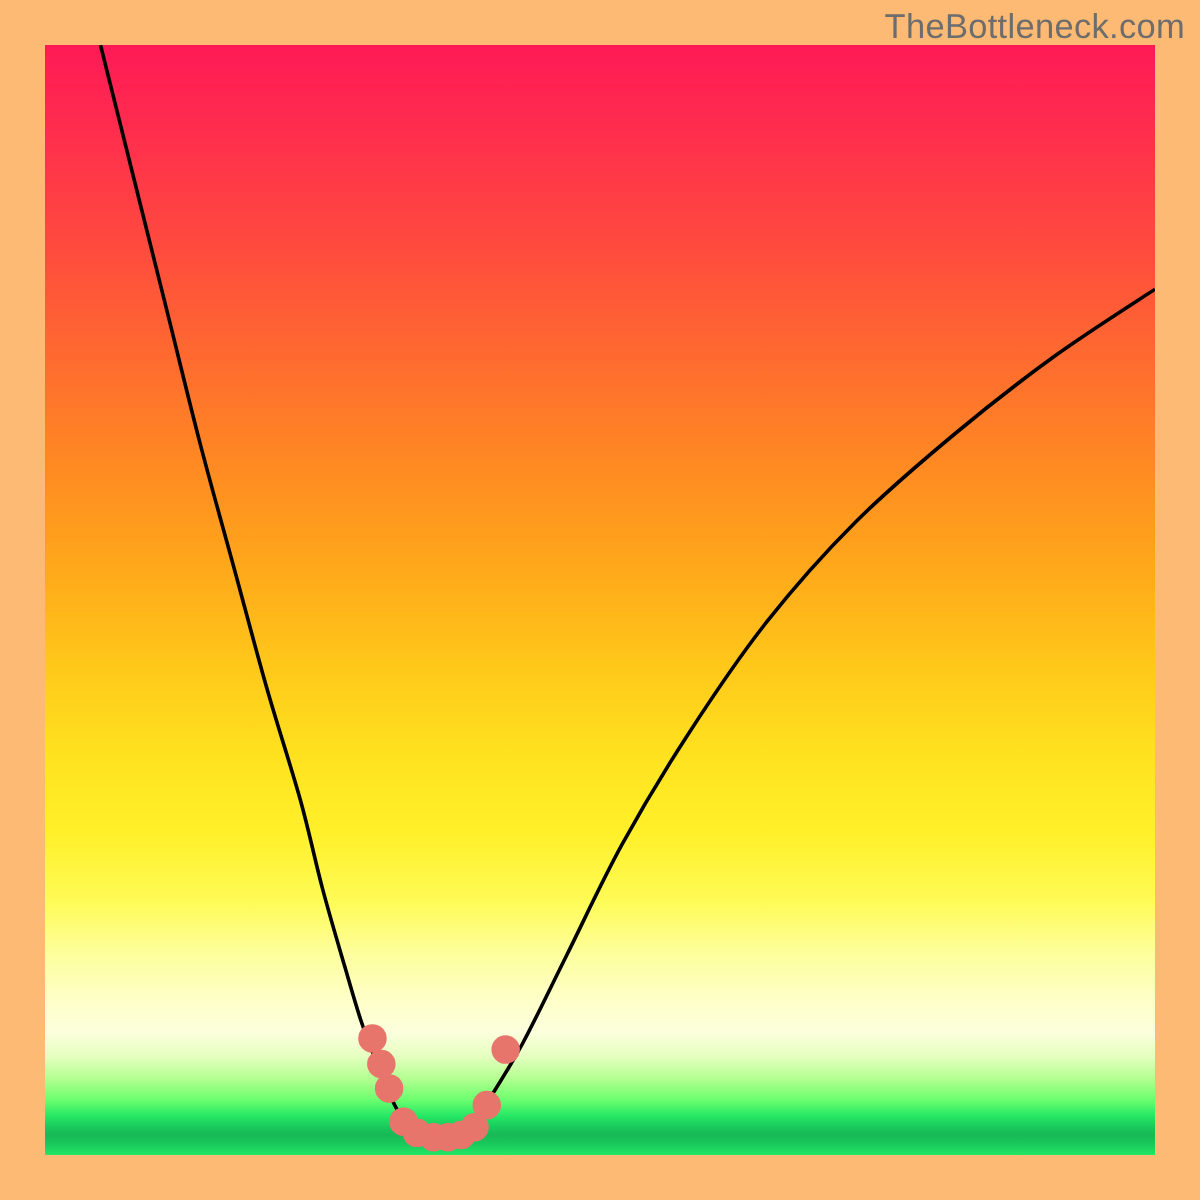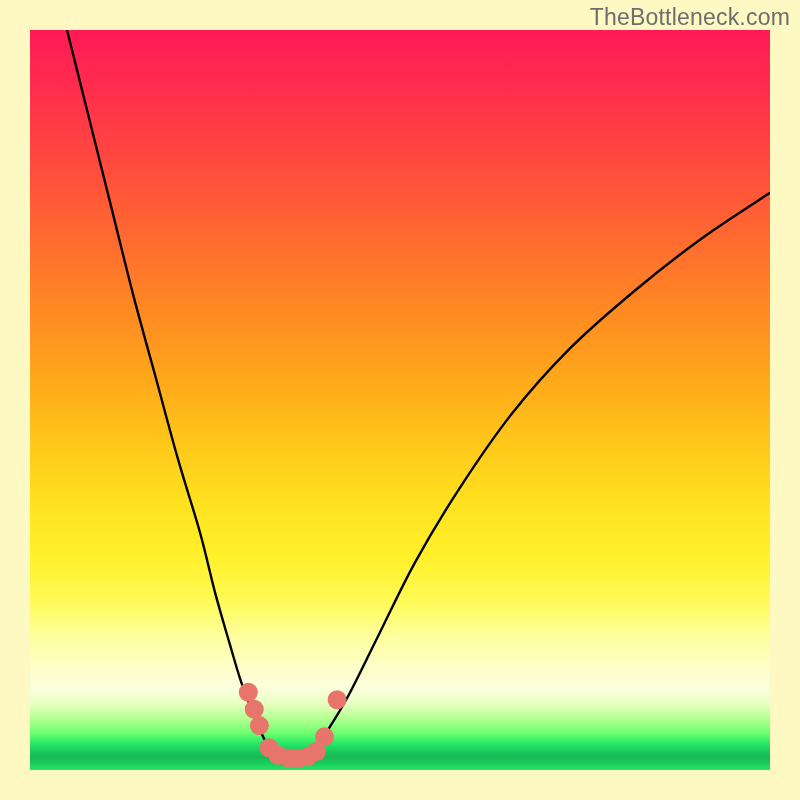--- a/index.html
+++ b/index.html
@@ -8,21 +8,21 @@
     width: 800px;
     height: 800px;
     background: #000;
     overflow: hidden;
     font-family: Arial, Helvetica, sans-serif;
   }
   .stage {
     position: relative;
     width: 800px;
     height: 800px;
-    background: #fef9c3;
+    background: #fdba74;
   }
   .plot-area {
     position: absolute;
     left: 30px;
     top: 30px;
     width: 740px;
     height: 740px;
     
     background: linear-gradient(
       to bottom,

